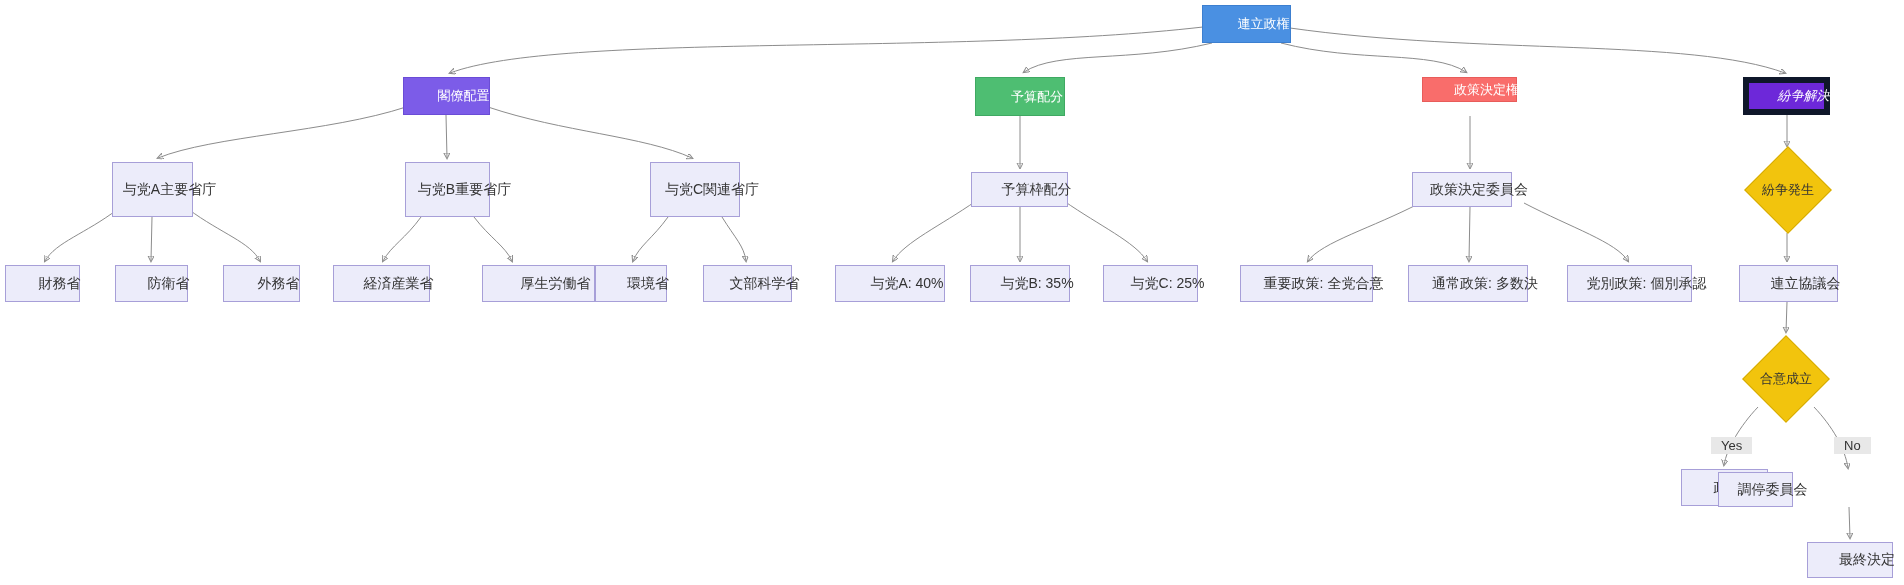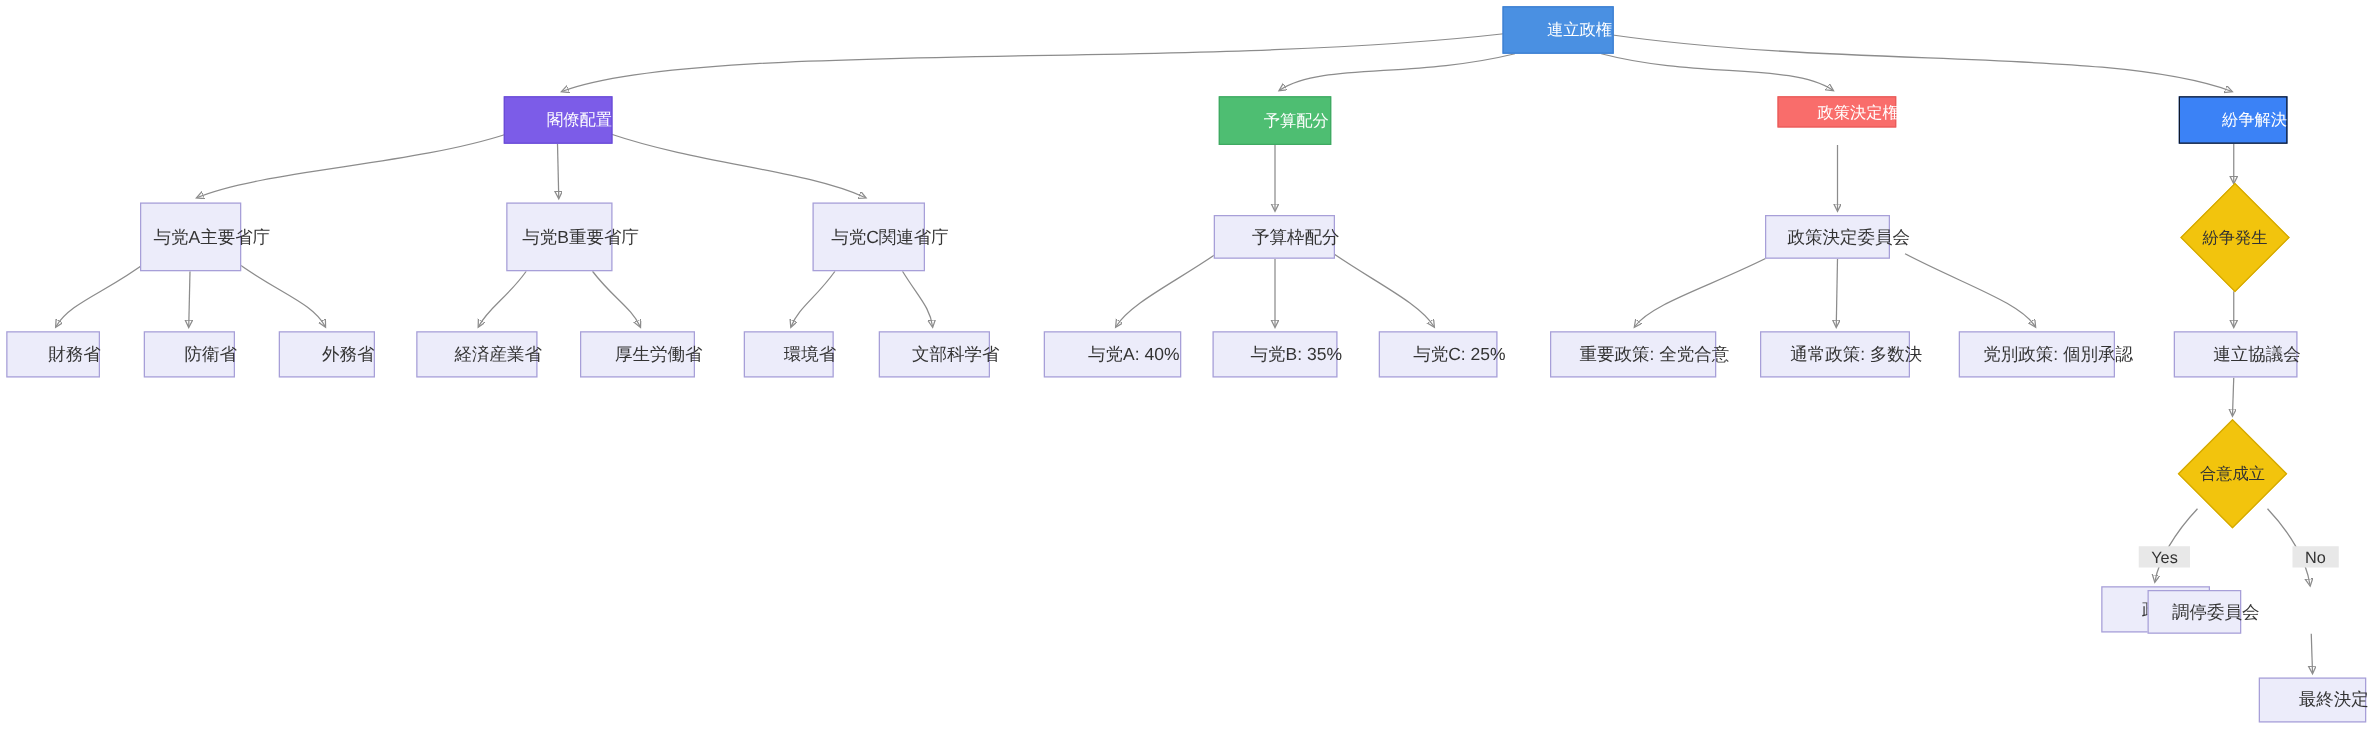--- a/index.html
+++ b/index.html
@@ -15,21 +15,21 @@
     white-space:nowrap;
     padding-left:34px;
   }
   .leaf{background:#ececfa;border:1px solid #a79fd8;}
   .two-line{flex-direction:row;line-height:1.55;}
   .colored{color:#ffffff;font-size:13px;}
   .n-root{background:#4a90e2;border:1px solid #3c7fd0;}
   .n-cabinet{background:#7c5ce8;border:1px solid #6a4cd6;}
   .n-budget{background:#4ebe72;border:1px solid #3fa962;}
   .n-policy{background:#f96d6b;border:1px solid #e85c5a;}
-  .n-dispute{background:#3b82f6;border:1px solid #0f172a;}
+  .n-dispute{background:#6d28d9;border:6px solid #0f172a;font-style:italic;}
   .diamond{
     position:absolute;width:62px;height:62px;transform:rotate(45deg);
     background:#f2c40d;border:1px solid #d4a900;
     display:flex;align-items:center;justify-content:center;box-sizing:border-box;
   }
   .diamond .dlabel{transform:rotate(-45deg);white-space:nowrap;font-size:13px;color:#333;}
   .edge-label{
     position:absolute;background:#e8e8e8;color:#333;font-size:13px;
     padding:0 10px;line-height:17px;
   }
@@ -92,21 +92,21 @@
   </div>
   <div class="node leaf two-line" style="left:650px;top:162px;width:90px;height:55px">
     <span>与党C</span>
     <span>関連省庁</span>
   </div>
 
   <div class="node leaf" style="left:5px;top:265px;width:75px;height:37px">財務省</div>
   <div class="node leaf" style="left:115px;top:265px;width:73px;height:37px">防衛省</div>
   <div class="node leaf" style="left:223px;top:265px;width:77px;height:37px">外務省</div>
   <div class="node leaf" style="left:333px;top:265px;width:97px;height:37px">経済産業省</div>
-  <div class="node leaf" style="left:464px;top:265px;width:92px;height:37px">厚生労働省</div>
+  <div class="node leaf" style="left:482px;top:265px;width:113px;height:37px">厚生労働省</div>
   <div class="node leaf" style="left:595px;top:265px;width:72px;height:37px">環境省</div>
   <div class="node leaf" style="left:703px;top:265px;width:89px;height:37px">文部科学省</div>
 
   <div class="node leaf" style="left:971px;top:172px;width:97px;height:35px">予算枠配分</div>
   <div class="node leaf" style="left:835px;top:265px;width:110px;height:37px">与党A: 40%</div>
   <div class="node leaf" style="left:970px;top:265px;width:100px;height:37px">与党B: 35%</div>
   <div class="node leaf" style="left:1103px;top:265px;width:95px;height:37px">与党C: 25%</div>
 
   <div class="node leaf" style="left:1412px;top:172px;width:100px;height:35px">政策決定委員会</div>
   <div class="node leaf" style="left:1240px;top:265px;width:133px;height:37px">重要政策: 全党合意</div>

